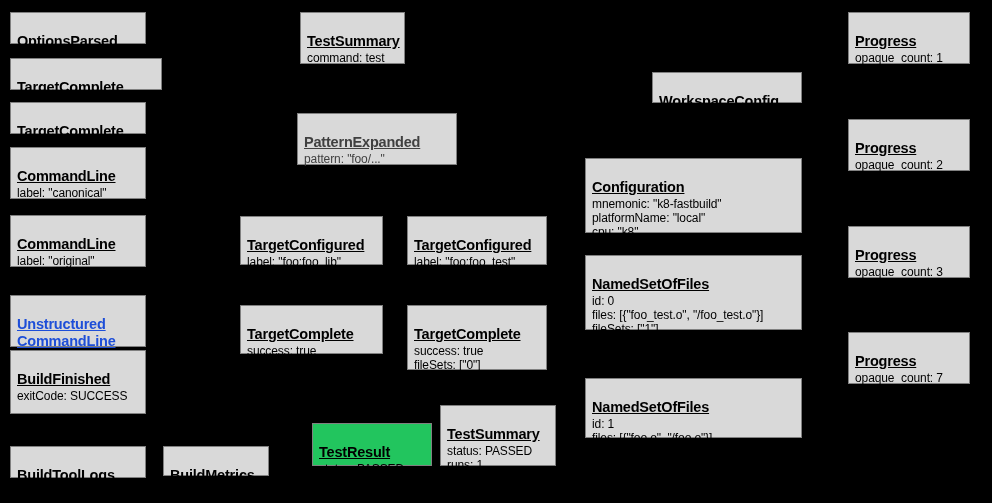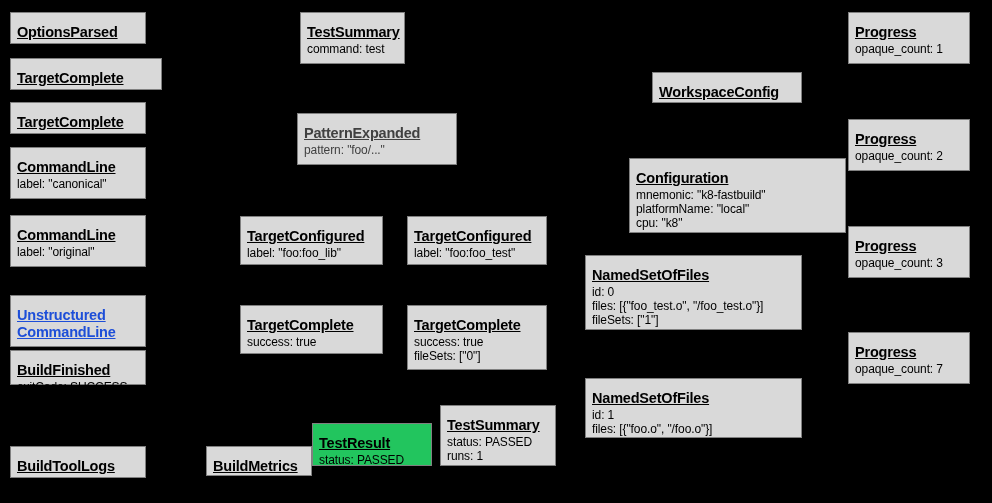--- a/index.html
+++ b/index.html
@@ -14,21 +14,21 @@
     height: 503px;
     background: #000000;
     overflow: hidden;
     font-family: "Liberation Sans", sans-serif;
   }
   .node {
     position: absolute;
     box-sizing: border-box;
     background: #d9d9d9;
     border: 1px solid #808080;
-    padding: 11px 5px 4px 6px;
+    padding: 20px 5px 4px 6px;
     color: #000000;
     line-height: 1.18;
   }
   .node .title {
     display: block;
     font-size: 14.5px;
     font-weight: bold;
     text-decoration: underline;
     letter-spacing: -0.2px;
     white-space: pre-line;
@@ -64,28 +64,28 @@
       <span class="field">label: "canonical"</span>
     </div>
     <div class="node" style="left: 10px; top: 215px; width: 136px; height: 52px; background: rgb(217, 217, 217); border-color: rgb(128, 128, 128); color: rgb(0, 0, 0);">
       <span class="title">CommandLine</span>
       <span class="field">label: "original"</span>
     </div>
     <div class="node title-only" style="left: 10px; top: 283px; width: 136px; height: 52px; background: rgb(217, 217, 217); border-color: rgb(128, 128, 128); color: #1d4ed8; margin-top: 12px;">
       <span class="title">Unstructured
 CommandLine</span>
     </div>
-    <div class="node" style="left: 10px; top: 350px; width: 136px; height: 35px; background: rgb(217, 217, 217); border-color: rgb(128, 128, 128); color: rgb(0, 0, 0);">
+    <div class="node" style="left: 10px; top: 350px; width: 136px; height: 64px; background: rgb(217, 217, 217); border-color: rgb(128, 128, 128); color: rgb(0, 0, 0);">
       <span class="title">BuildFinished</span>
       <span class="field">exitCode: SUCCESS</span>
     </div>
     <div class="node title-only" style="left: 10px; top: 446px; width: 136px; height: 32px; background: rgb(217, 217, 217); border-color: rgb(128, 128, 128); color: rgb(0, 0, 0);">
       <span class="title">BuildToolLogs</span>
     </div>
-    <div class="node title-only" style="left: 163px; top: 446px; width: 106px; height: 30px; background: rgb(217, 217, 217); border-color: rgb(128, 128, 128); color: rgb(0, 0, 0); margin-left: 43px;">
+    <div class="node title-only" style="left: 163px; top: 446px; width: 106px; height: 30px; background: rgb(217, 217, 217); border-color: rgb(128, 128, 128); color: rgb(0, 0, 0);">
       <span class="title">BuildMetrics</span>
     </div>
     <div class="node" style="left: 300px; top: 12px; width: 105px; height: 52px; background: rgb(217, 217, 217); border-color: rgb(128, 128, 128); color: rgb(0, 0, 0);">
       <span class="title">TestSummary</span>
       <span class="field">command: test</span>
     </div>
     <div class="node" style="left: 297px; top: 113px; width: 160px; height: 52px; background: rgb(217, 217, 217); border-color: rgb(128, 128, 128); color: #404040;">
       <span class="title">PatternExpanded</span>
       <span class="field">pattern: "foo/..."</span>
     </div>
@@ -111,21 +111,21 @@
       <span class="field">status: PASSED</span>
     </div>
     <div class="node" style="left: 440px; top: 405px; width: 116px; height: 61px; background: rgb(217, 217, 217); border-color: rgb(128, 128, 128); color: rgb(0, 0, 0);">
       <span class="title">TestSummary</span>
       <span class="field">status: PASSED</span>
       <span class="field">runs: 1</span>
     </div>
     <div class="node title-only" style="left: 652px; top: 72px; width: 150px; height: 31px; background: rgb(217, 217, 217); border-color: rgb(128, 128, 128); color: rgb(0, 0, 0);">
       <span class="title">WorkspaceConfig</span>
     </div>
-    <div class="node" style="left: 585px; top: 158px; width: 217px; height: 75px; background: rgb(217, 217, 217); border-color: rgb(128, 128, 128); color: rgb(0, 0, 0); margin-left: 44px;">
+    <div class="node" style="left: 585px; top: 158px; width: 217px; height: 75px; background: rgb(217, 217, 217); border-color: rgb(128, 128, 128); color: rgb(0, 0, 0);">
       <span class="title">Configuration</span>
       <span class="field">mnemonic: "k8-fastbuild"</span>
       <span class="field">platformName: "local"</span>
       <span class="field">cpu: "k8"</span>
     </div>
     <div class="node" style="left: 585px; top: 255px; width: 217px; height: 75px; background: rgb(217, 217, 217); border-color: rgb(128, 128, 128); color: rgb(0, 0, 0);">
       <span class="title">NamedSetOfFiles</span>
       <span class="field">id: 0</span>
       <span class="field">files: [{"foo_test.o", "/foo_test.o"}]</span>
       <span class="field">fileSets: ["1"]</span>

